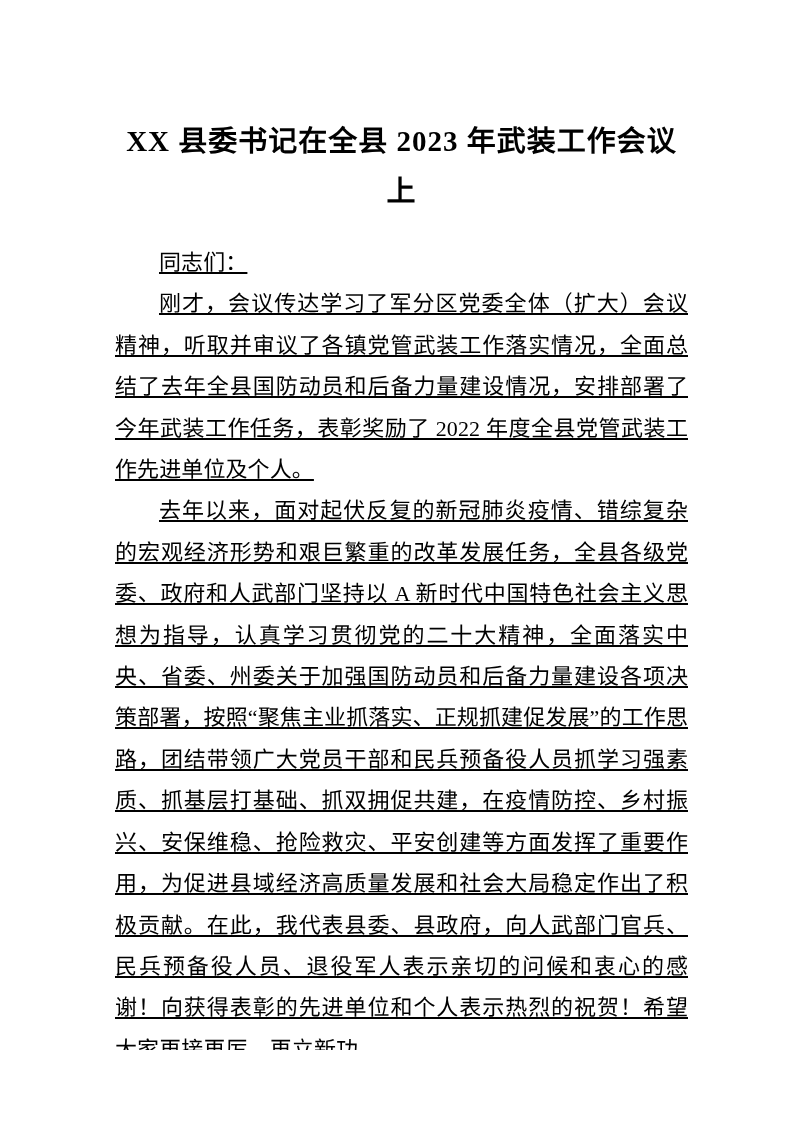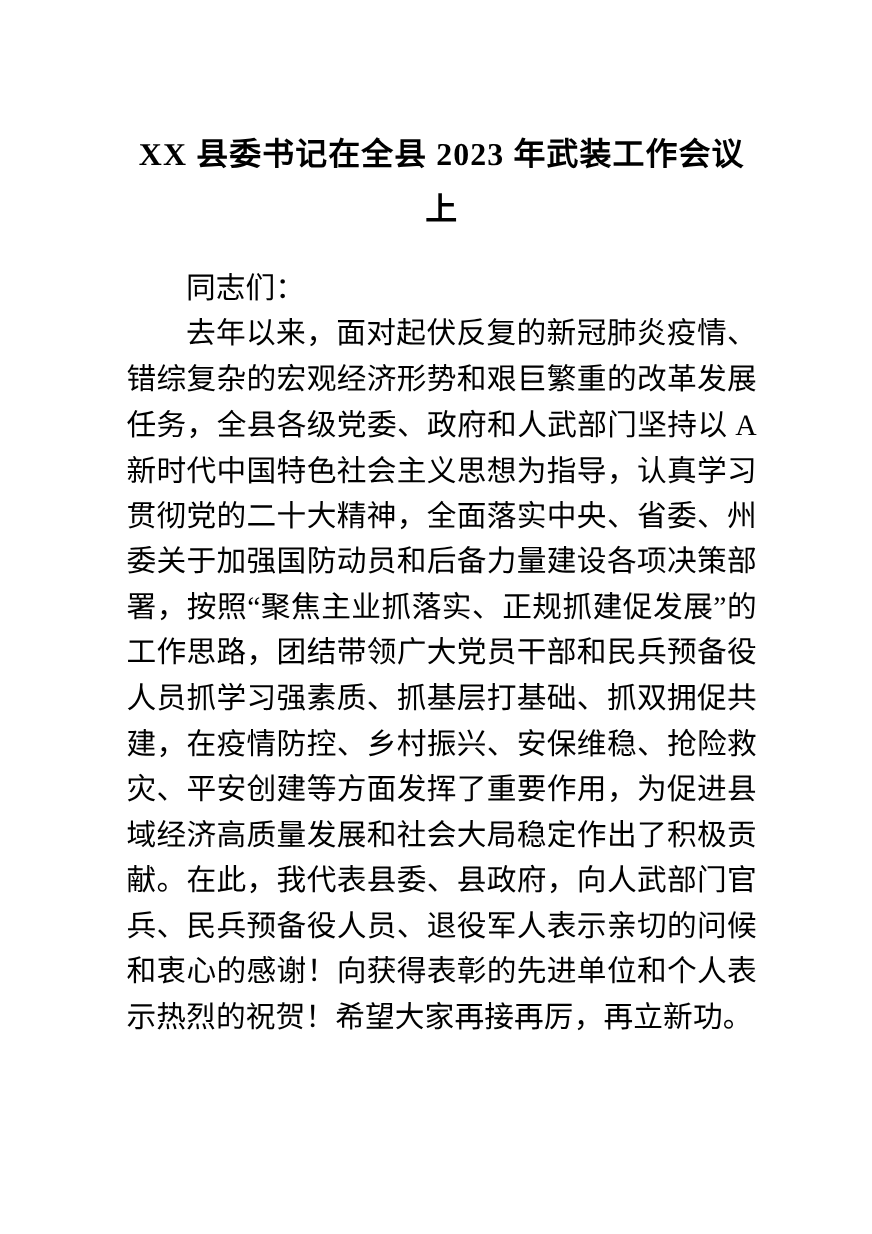--- a/index.html
+++ b/index.html
@@ -28,32 +28,34 @@
     line-height: 50px;
     font-weight: bold;
     text-align: center;
     letter-spacing: 1px;
   }
   .title-line {
     display: block;
   }
   .para {
     margin: 0;
-    font-size: 27px;
+    font-size: 22px;
     line-height: 41.4px;
     text-align: justify;
     text-indent: 2em;
     word-break: break-all;
     letter-spacing: 0.1px;
+    text-decoration: underline;
   }
 </style>
 </head>
 <body>
 
 <div class="page">
   <div class="content">
     <h1 class="doc-title">
       <span class="title-line">XX 县委书记在全县 2023 年武装工作会议上</span>
     </h1>
     <p class="para">同志们：</p>
+    <p class="para">刚才，会议传达学习了军分区党委全体（扩大）会议精神，听取并审议了各镇党管武装工作落实情况，全面总结了去年全县国防动员和后备力量建设情况，安排部署了今年武装工作任务，表彰奖励了 2022 年度全县党管武装工作先进单位及个人。</p>
     <p class="para">去年以来，面对起伏反复的新冠肺炎疫情、错综复杂的宏观经济形势和艰巨繁重的改革发展任务，全县各级党委、政府和人武部门坚持以 A 新时代中国特色社会主义思想为指导，认真学习贯彻党的二十大精神，全面落实中央、省委、州委关于加强国防动员和后备力量建设各项决策部署，按照“聚焦主业抓落实、正规抓建促发展”的工作思路，团结带领广大党员干部和民兵预备役人员抓学习强素质、抓基层打基础、抓双拥促共建，在疫情防控、乡村振兴、安保维稳、抢险救灾、平安创建等方面发挥了重要作用，为促进县域经济高质量发展和社会大局稳定作出了积极贡献。在此，我代表县委、县政府，向人武部门官兵、民兵预备役人员、退役军人表示亲切的问候和衷心的感谢！向获得表彰的先进单位和个人表示热烈的祝贺！希望大家再接再厉，再立新功。</p>
   </div>
 </div>
 
 </body></html>

